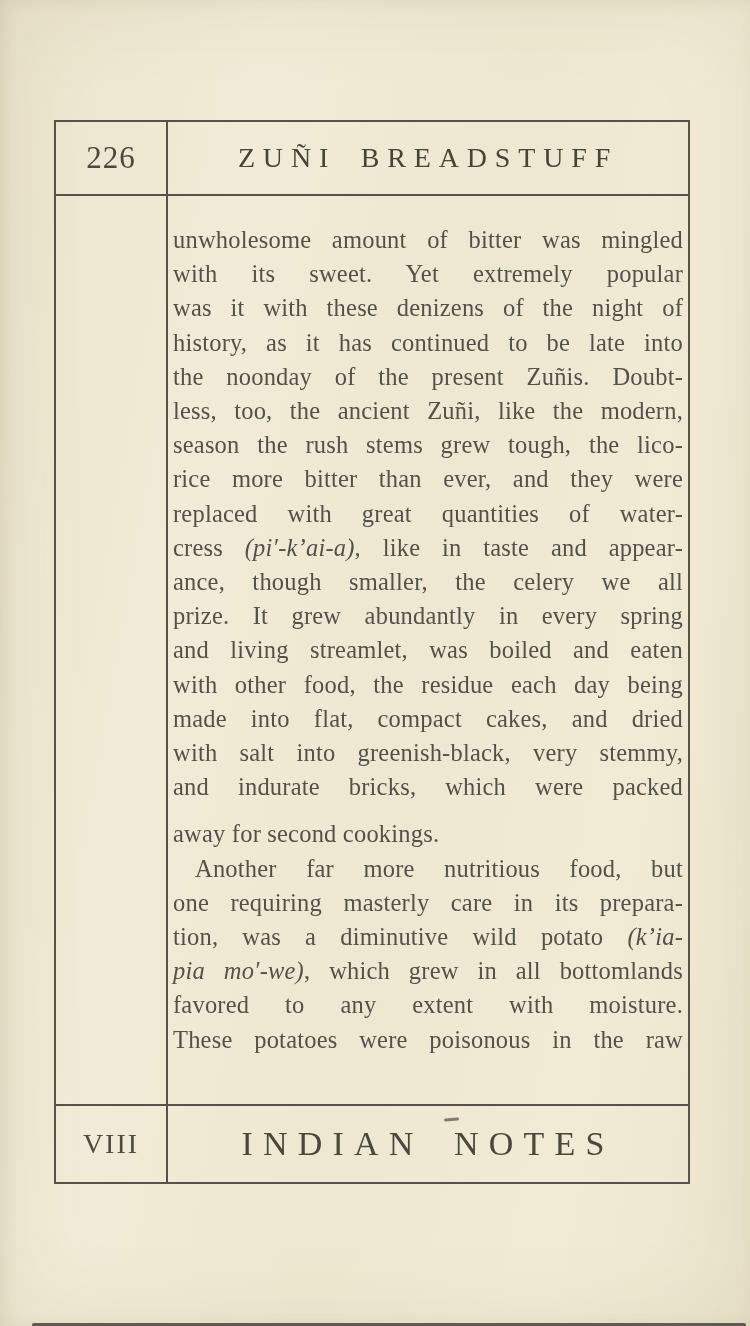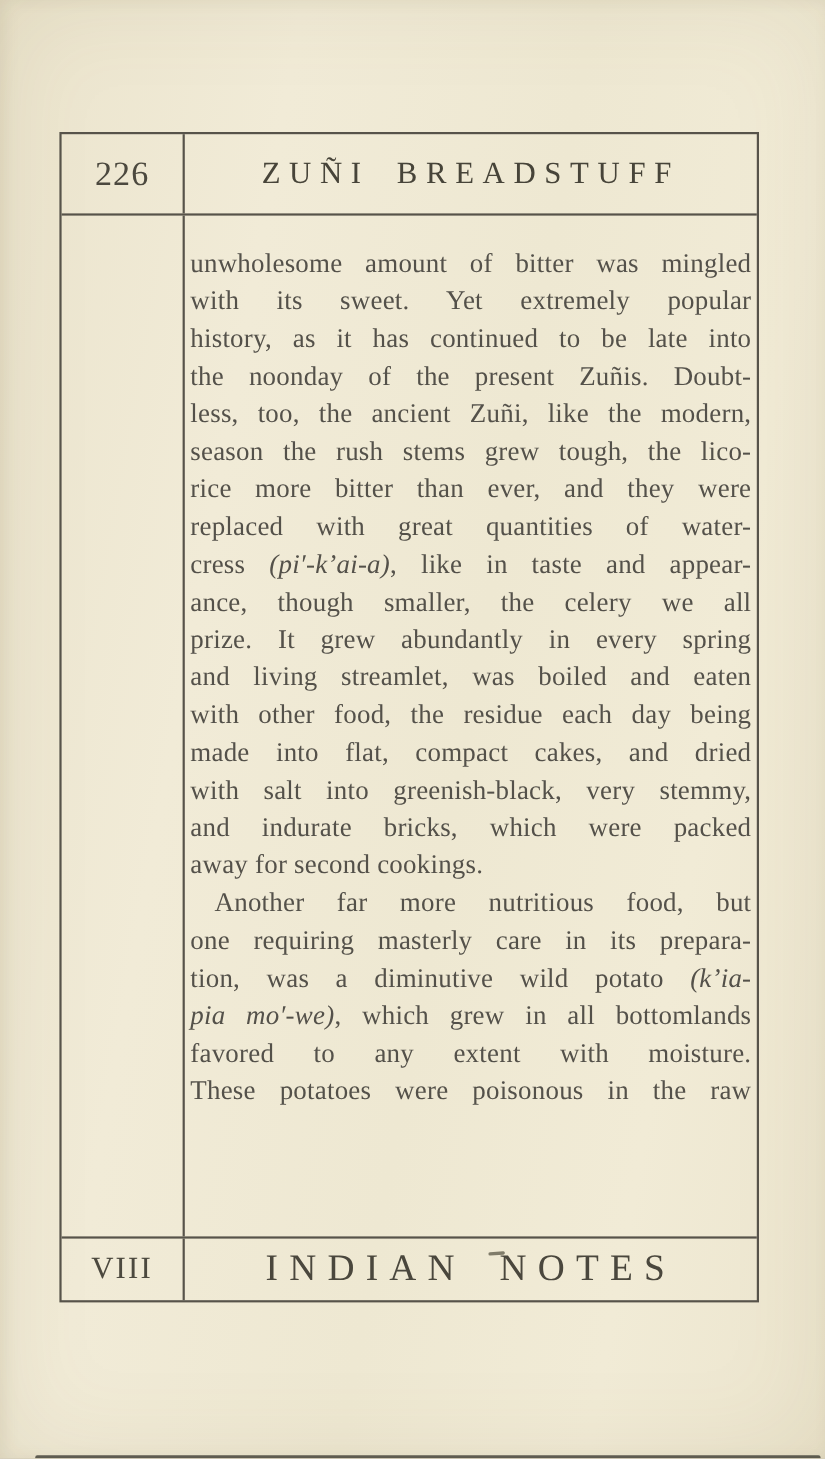--- a/index.html
+++ b/index.html
@@ -26,21 +26,21 @@
     width: 636px;
     height: 1064px;
     border: 2px solid #57534a;
     box-sizing: border-box;
     display: flex;
     flex-direction: column;
   }
   .row { display: flex; box-sizing: border-box; }
   .row.header { height: 74px; border-bottom: 2px solid #57534a; }
   .row.bodyrow { flex: 1; }
-  .row.footer { height: 58px; border-top: 2px solid #57534a; }
+  .row.footer { height: 78px; border-top: 2px solid #57534a; }
   .cell { box-sizing: border-box; }
   .cell.left {
     width: 112px;
     border-right: 2px solid #57534a;
     flex: 0 0 auto;
     display: flex;
     align-items: center;
     justify-content: center;
   }
   .cell.main {
@@ -95,20 +95,21 @@
     color: #54514a;
     letter-spacing: 0.2px;
   }
   .tline {
     text-align: justify;
     text-align-last: justify;
   }
   .tline.last {
     text-align: left;
     text-align-last: left;
+    margin-top: 13px;
   }
   .tline.ind { text-indent: 22px; }
   .it { font-style: italic; margin-top: 28px; }
   .scan-edge {
     position: absolute;
     left: 32px;
     right: 4px;
     bottom: 0;
     height: 3px;
     background: #47453c;
@@ -130,20 +131,21 @@
         <span class="running-title">ZUÑI BREADSTUFF</span>
       </div>
     </div>
 
     <div class="row bodyrow">
       <div class="cell left"></div>
       <div class="cell main">
         <div class="bodytext">
             <div class="tline"><span>unwholesome amount of bitter was mingled</span></div>
             <div class="tline"><span>with its sweet. Yet extremely popular</span></div>
+            <div class="tline"><span>was it with these denizens of the night of</span></div>
             <div class="tline"><span>history, as it has continued to be late into</span></div>
             <div class="tline"><span>the noonday of the present Zuñis. Doubt-</span></div>
             <div class="tline"><span>less, too, the ancient Zuñi, like the modern,</span></div>
             <div class="tline"><span>season the rush stems grew tough, the lico-</span></div>
             <div class="tline"><span>rice more bitter than ever, and they were</span></div>
             <div class="tline"><span>replaced with great quantities of water-</span></div>
             <div class="tline"><span>cress </span><span class="it">(pi′-k’ai-a)</span><span>, like in taste and appear-</span></div>
             <div class="tline"><span>ance, though smaller, the celery we all</span></div>
             <div class="tline"><span>prize. It grew abundantly in every spring</span></div>
             <div class="tline"><span>and living streamlet, was boiled and eaten</span></div>

